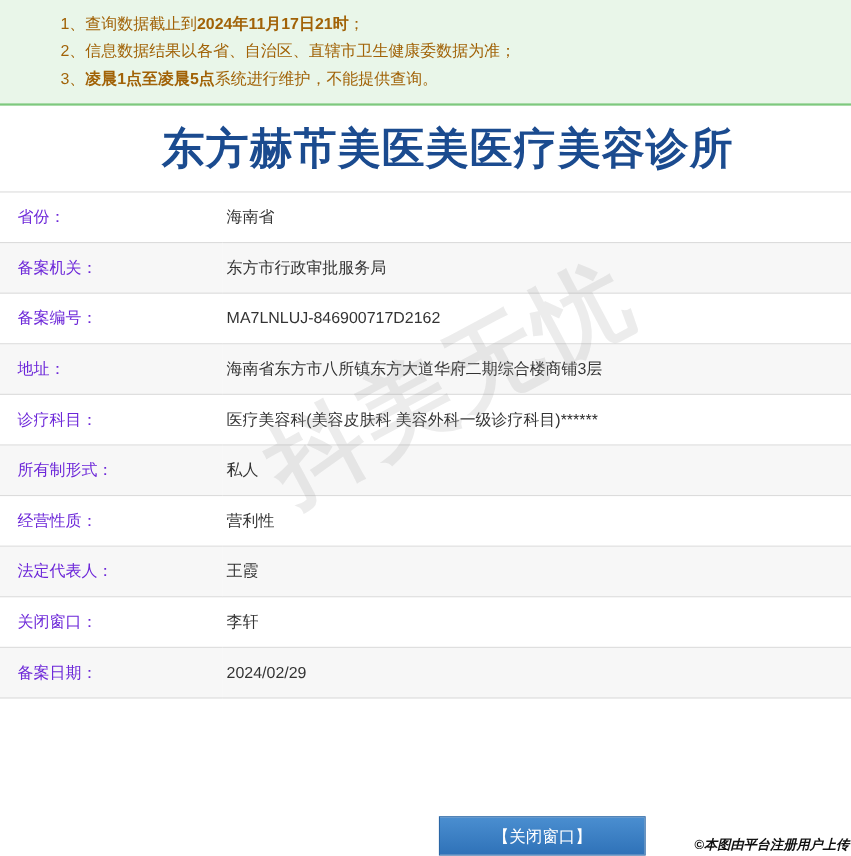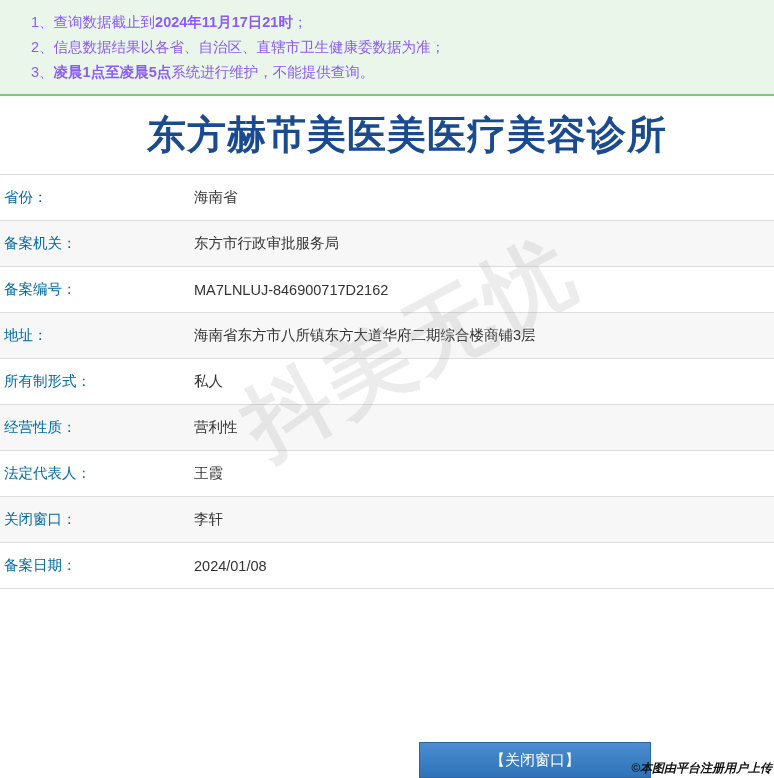--- a/index.html
+++ b/index.html
@@ -25,22 +25,22 @@
     height: 96px;
   }
   .notice ol {
     margin: 0;
     padding: 0;
     list-style: none;
   }
   .notice li {
     font-size: 14.5px;
     line-height: 25px;
-    color: #8b5cf6;
-    padding-left: 31px;
+    color: #a16207;
+    padding-left: 55px;
     white-space: nowrap;
   }
   .notice li .num {
     display: inline;
   }
   .notice li b {
     font-weight: bold;
   }
 
   
@@ -72,22 +72,22 @@
   .info-table td {
     border-top: 1px solid #dcdcdc;
     border-bottom: 1px solid #dcdcdc;
     font-size: 14.5px;
     color: #333333;
     vertical-align: middle;
     padding: 0;
   }
   .info-table td.label {
     width: 186px;
-    padding-left: 4px;
-    color: #0369a1;
+    padding-left: 16px;
+    color: #6d28d9;
     background: #ffffff;
   }
   .info-table td.value {
     padding-left: 4px;
     color: #333333;
   }
   .info-table tr:nth-child(even) td {
     background: #f7f7f7;
   }
   .info-table tr:nth-child(odd) td {
@@ -115,33 +115,32 @@
     position: absolute;
     left: 0;
     top: 742px;
     width: 774px;
     height: 36px;
   }
   .close-btn {
     position: absolute;
     left: 399px;
     top: 0px;
-    width: 232px;
+    width: 188px;
     height: 36px;
     background: linear-gradient(#4a8ed0, #2f72b8);
     border: 1px solid #2a66a5;
     color: #ffffff;
     font-size: 15px;
     font-family: "Liberation Sans", sans-serif;
     cursor: pointer;
     display: flex;
     align-items: center;
     justify-content: center;
     box-sizing: border-box;
-    margin-left: 20px;
   }
   .credit {
     position: absolute;
     right: 2px;
     bottom: 1px;
     font-size: 12px;
     font-weight: bold;
     color: #111111;
     white-space: nowrap;
     font-style: italic;
@@ -182,38 +181,42 @@
     </tr>
     <tr>
       <td class="label">备案编号：</td>
       <td class="value">MA7LNLUJ-846900717D2162</td>
     </tr>
     <tr>
       <td class="label">地址：</td>
       <td class="value">海南省东方市八所镇东方大道华府二期综合楼商铺3层</td>
     </tr>
     <tr>
+      <td class="label">诊疗科目：</td>
+      <td class="value">医疗美容科(美容皮肤科  美容外科一级诊疗科目)******</td>
+    </tr>
+    <tr>
       <td class="label">所有制形式：</td>
       <td class="value">私人</td>
     </tr>
     <tr>
       <td class="label">经营性质：</td>
       <td class="value">营利性</td>
     </tr>
     <tr>
       <td class="label">法定代表人：</td>
       <td class="value">王霞</td>
     </tr>
     <tr>
       <td class="label">关闭窗口：</td>
       <td class="value">李轩</td>
     </tr>
     <tr>
       <td class="label">备案日期：</td>
-      <td class="value">2024/01/08</td>
+      <td class="value">2024/02/29</td>
     </tr>
   </tbody>
 </table>
 
 <div class="footer">
   <button class="close-btn">【关闭窗口】</button>
   <div class="credit">©本图由平台注册用户上传</div>
 </div>
 
 </body></html>

